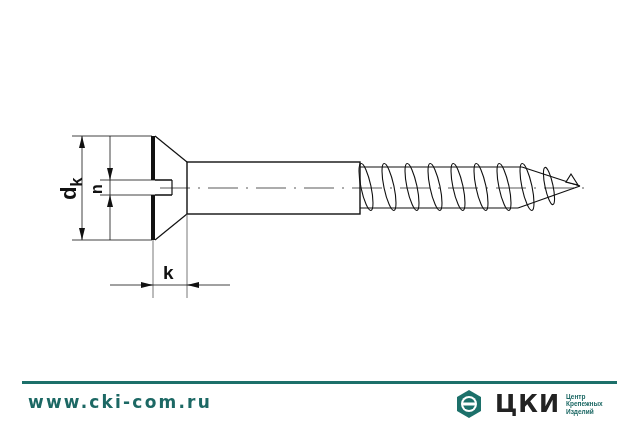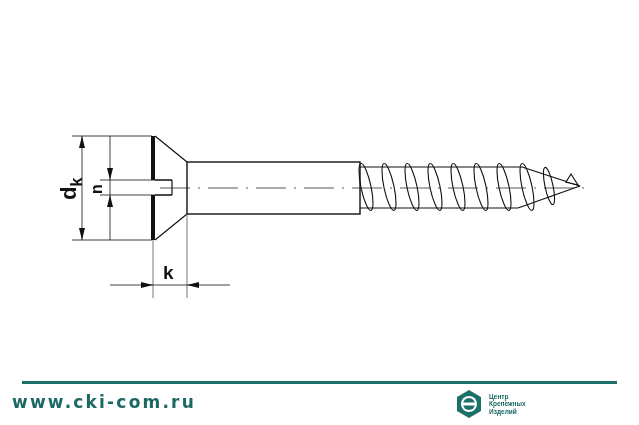--- a/index.html
+++ b/index.html
@@ -1,19 +1,19 @@
 <!DOCTYPE html>
 <html><head>
 <meta charset="utf-8">
 <style>
   html, body { margin:0; padding:0; background:#ffffff; }
   body { width:639px; height:425px; position:relative; overflow:hidden; font-family:"Liberation Sans", sans-serif; }
   #drawing { position:absolute; left:0; top:0; width:639px; height:360px; }
   .footer-line { position:absolute; left:22px; top:381px; width:595px; height:3px; background:#1c706a; }
-  .site-url { position:absolute; left:12px; top:392px; font-family:"DejaVu Sans", sans-serif; font-weight:bold; font-size:17px; letter-spacing:2.2px; color:#1c6864; }
+  .site-url { position:absolute; left:28px; top:392px; font-family:"DejaVu Sans", sans-serif; font-weight:bold; font-size:17px; letter-spacing:2.2px; color:#1c6864; }
   .logo { position:absolute; left:455px; top:388px; height:32px; display:flex; align-items:center; }
   .logo-mark { width:28px; height:30px; }
   .logo-text { font-family:"DejaVu Sans", sans-serif; font-weight:bold; font-size:24px; color:#222; margin-left:12px; letter-spacing:1px; }
   .logo-sub { margin-left:6px; font-size:6.5px; line-height:7.5px; color:#1c6864; font-weight:bold; }
 </style>
 </head>
 <body>
 
 <svg id="drawing" viewBox="0 0 639 360" xmlns="http://www.w3.org/2000/svg">
   <g stroke="#111" fill="none" stroke-width="1.2">
@@ -86,18 +86,19 @@
 <div class="footer-line"></div>
 <div class="site-url">www.cki-com.ru</div>
 
 <div class="logo">
   <svg class="logo-mark" viewBox="0 0 28 30">
     <polygon points="14,1 26,8 26,22 14,29 2,22 2,8" fill="#1c706a"></polygon>
     <circle cx="14" cy="15" r="8" fill="#fff"></circle>
     <circle cx="14" cy="15" r="6" fill="#1c706a"></circle>
     <rect x="8" y="13.5" width="12" height="3" fill="#fff"></rect>
   </svg>
+  <span class="logo-text">ЦКИ</span>
   <div class="logo-sub">
     <div>Центр</div>
     <div>Крепежных</div>
     <div>Изделий</div>
   </div>
 </div>
 
 </body></html>

